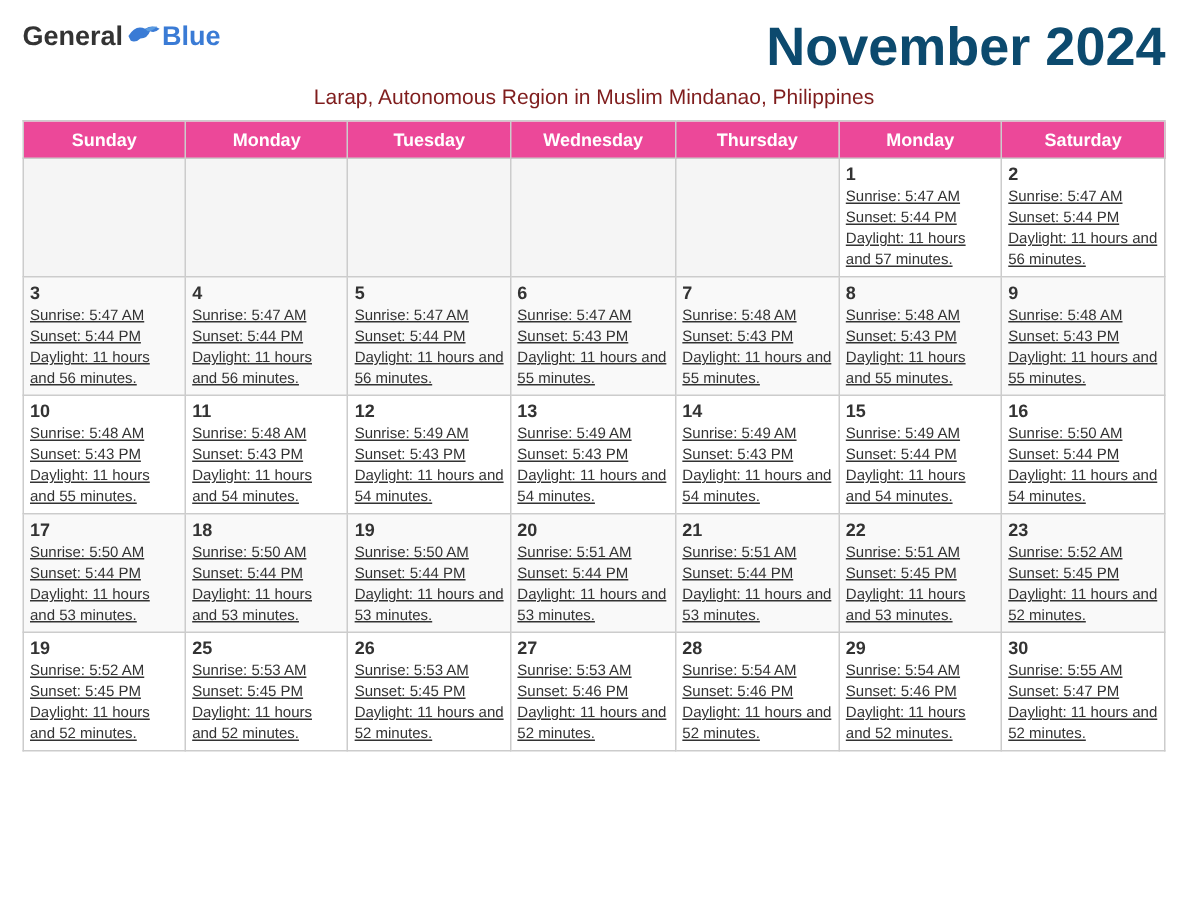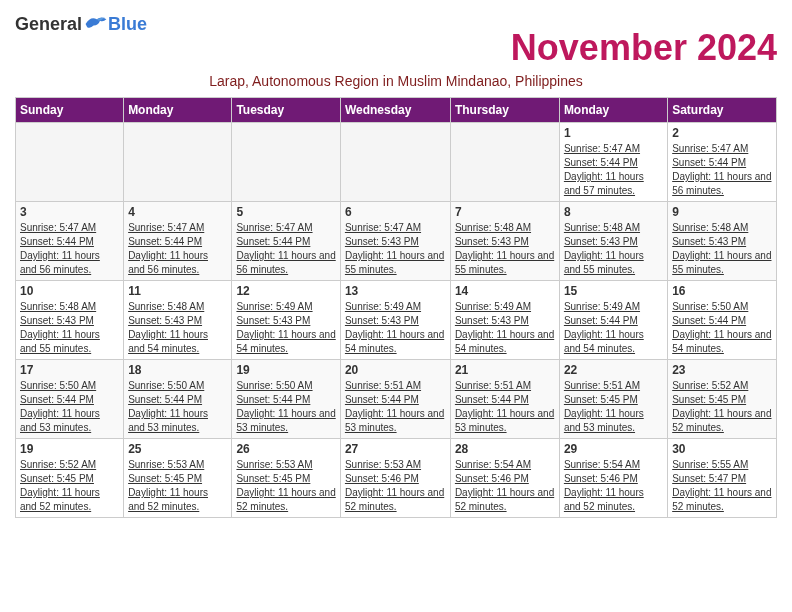--- a/index.html
+++ b/index.html
@@ -37,41 +37,40 @@
       color: #3a7bd5;
     }
     .logo-bird {
       width: 24px;
       height: 20px;
       margin-left: 2px;
     }
     .month-title {
       font-size: 36px;
       font-weight: bold;
-      color: #be185d;
+      color: #0c4a6e;
       text-align: center;
-      margin-top: 17px;
     }
     .subtitle {
       text-align: center;
       font-size: 14px;
       color: #7f1d1d;
       margin-bottom: 8px;
     }
     .calendar {
       width: 100%;
       border-collapse: collapse;
     }
     .calendar th {
-      background-color: #701a75;
+      background-color: #ec4899;
       color: #fff;
       font-size: 12px;
       font-weight: bold;
       padding: 5px 4px;
-      text-align: left;
+      text-align: center;
       border: 1px solid #ccc;
     }
     .calendar td {
       border: 1px solid #ccc;
       vertical-align: top;
       padding: 3px 4px;
       width: 113px;
       min-height: 70px;
       font-size: 10px;
       color: #333;

